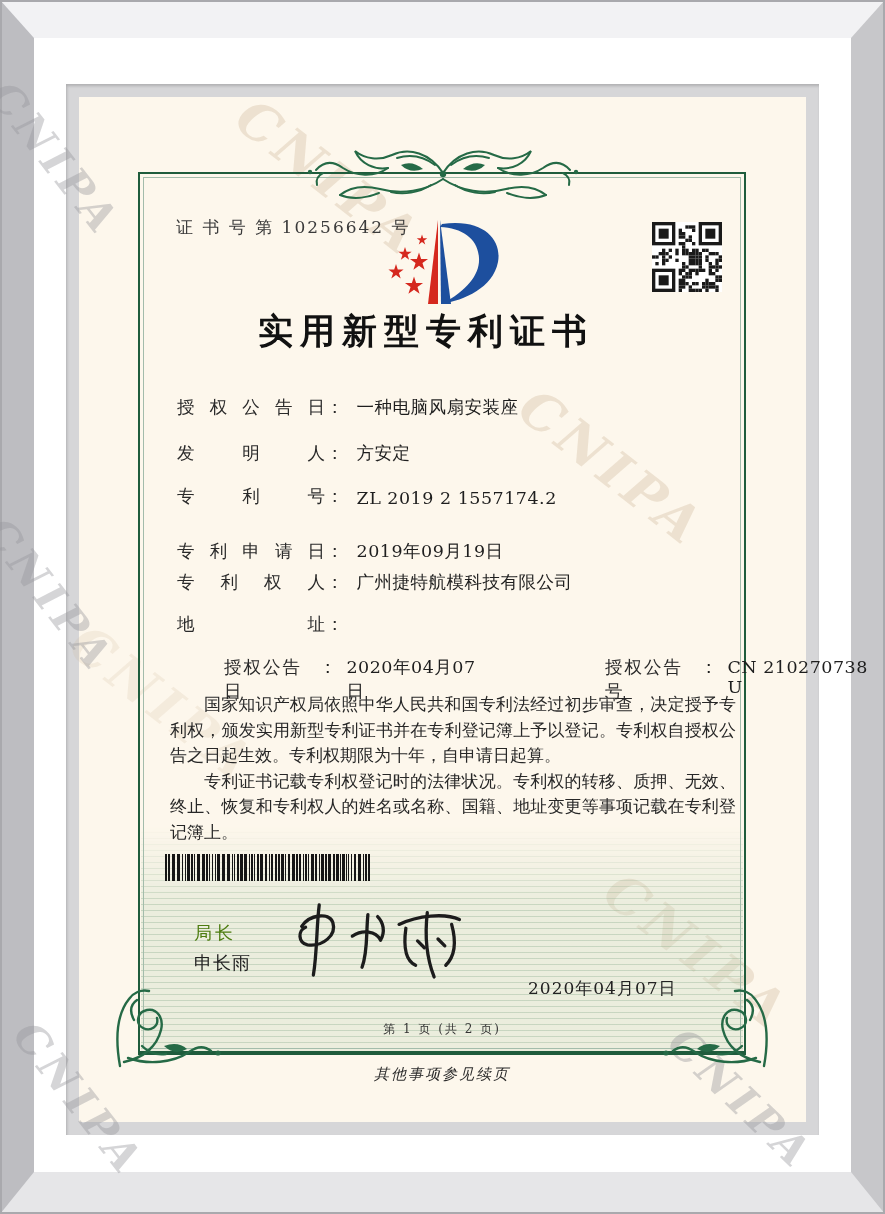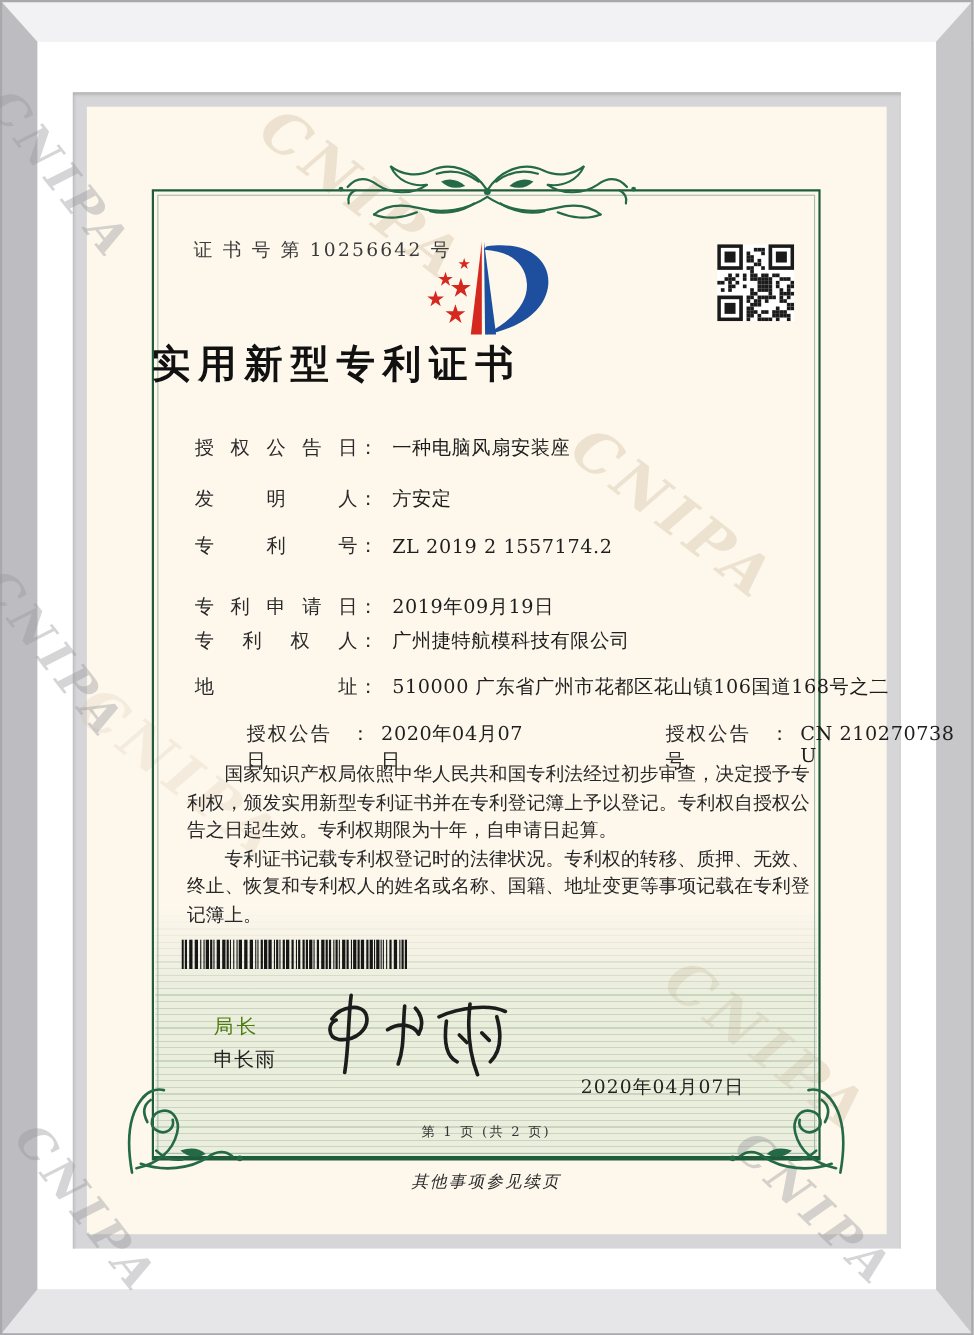--- a/index.html
+++ b/index.html
@@ -26,21 +26,21 @@
   
   .gborder{position:absolute;left:138px;top:172px;width:608px;height:883px;box-sizing:border-box;
      border:2px solid #1f5c3c;border-bottom-width:4px;z-index:3;}
   .gborder-in{position:absolute;left:143px;top:177px;width:598px;height:872px;box-sizing:border-box;
      border:1px solid #a3bcab;z-index:3;}
   .flourish{position:absolute;z-index:4;}
   
   .content{position:absolute;inset:0;z-index:6;padding-left:44px;}
   .abs{position:absolute;}
   .cert-no{left:176px;top:216px;font-size:17px;letter-spacing:2px;color:#3a3a3a;}
-  .doc-title{left:138px;top:308px;width:608px;font-size:35px;font-weight:bold;
+  .doc-title{left:122px;top:308px;width:608px;text-align:center;font-size:35px;font-weight:bold;
              letter-spacing:7px;color:#111;}
   .field-row{left:177px;font-size:17.5px;color:#1e1e1e;display:flex;align-items:baseline;}
   .flabel{display:inline-block;width:148px;text-align:justify;text-align-last:justify;color:#2a2a2a;}
   .fcolon{margin-left:1px;color:#2a2a2a;}
   .fvalue{margin-left:13px;letter-spacing:.5px;white-space:nowrap;}
   .grant-row{left:177px;top:655px;font-size:17.5px;color:#1e1e1e;display:flex;align-items:baseline;}
   .glabel{letter-spacing:2px;color:#2a2a2a;margin-left:47px;}
   .gvalue{margin-left:10px;letter-spacing:.5px;}
   .gsep{width:70px;}
   .paras{left:170px;top:692px;width:566px;font-size:17px;line-height:25.5px;color:#272727;
@@ -312,21 +312,20 @@
       <span class="fvalue">2019年09月19日</span>
     </div>
     <div class="abs field-row" style="top:570px;">
       <span class="flabel">专利权人</span>
         <span class="fcolon">：</span>
       <span class="fvalue">广州捷特航模科技有限公司</span>
     </div>
     <div class="abs field-row" style="top:612px;">
       <span class="flabel">地址</span>
         <span class="fcolon">：</span>
-      <span class="fvalue">510000 广东省广州市花都区花山镇106国道168号之二</span>
     </div>
 
     <div class="abs grant-row">
       <span class="glabel">授权公告日</span>
         <span>：</span>
       <span class="gvalue">2020年04月07日</span>
       <span class="gsep"></span>
       <span class="glabel">授权公告号</span>
         <span>：</span>
       <span class="gvalue">CN 210270738 U</span>

